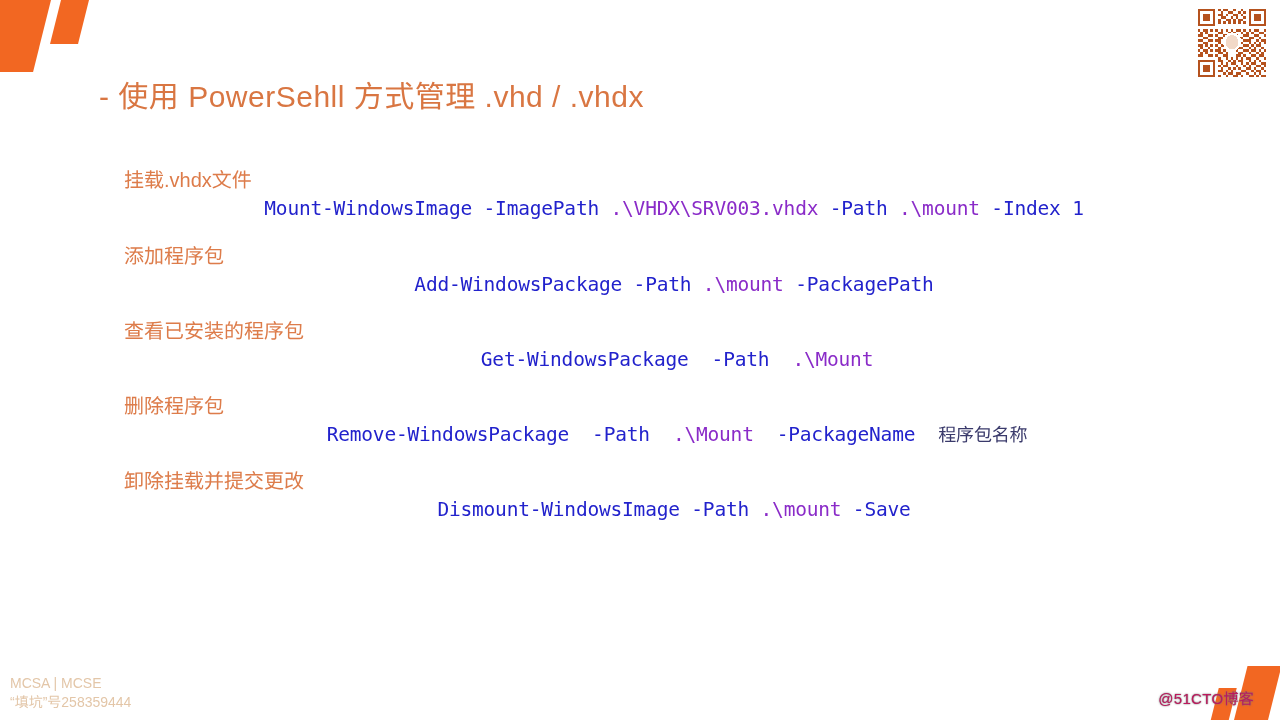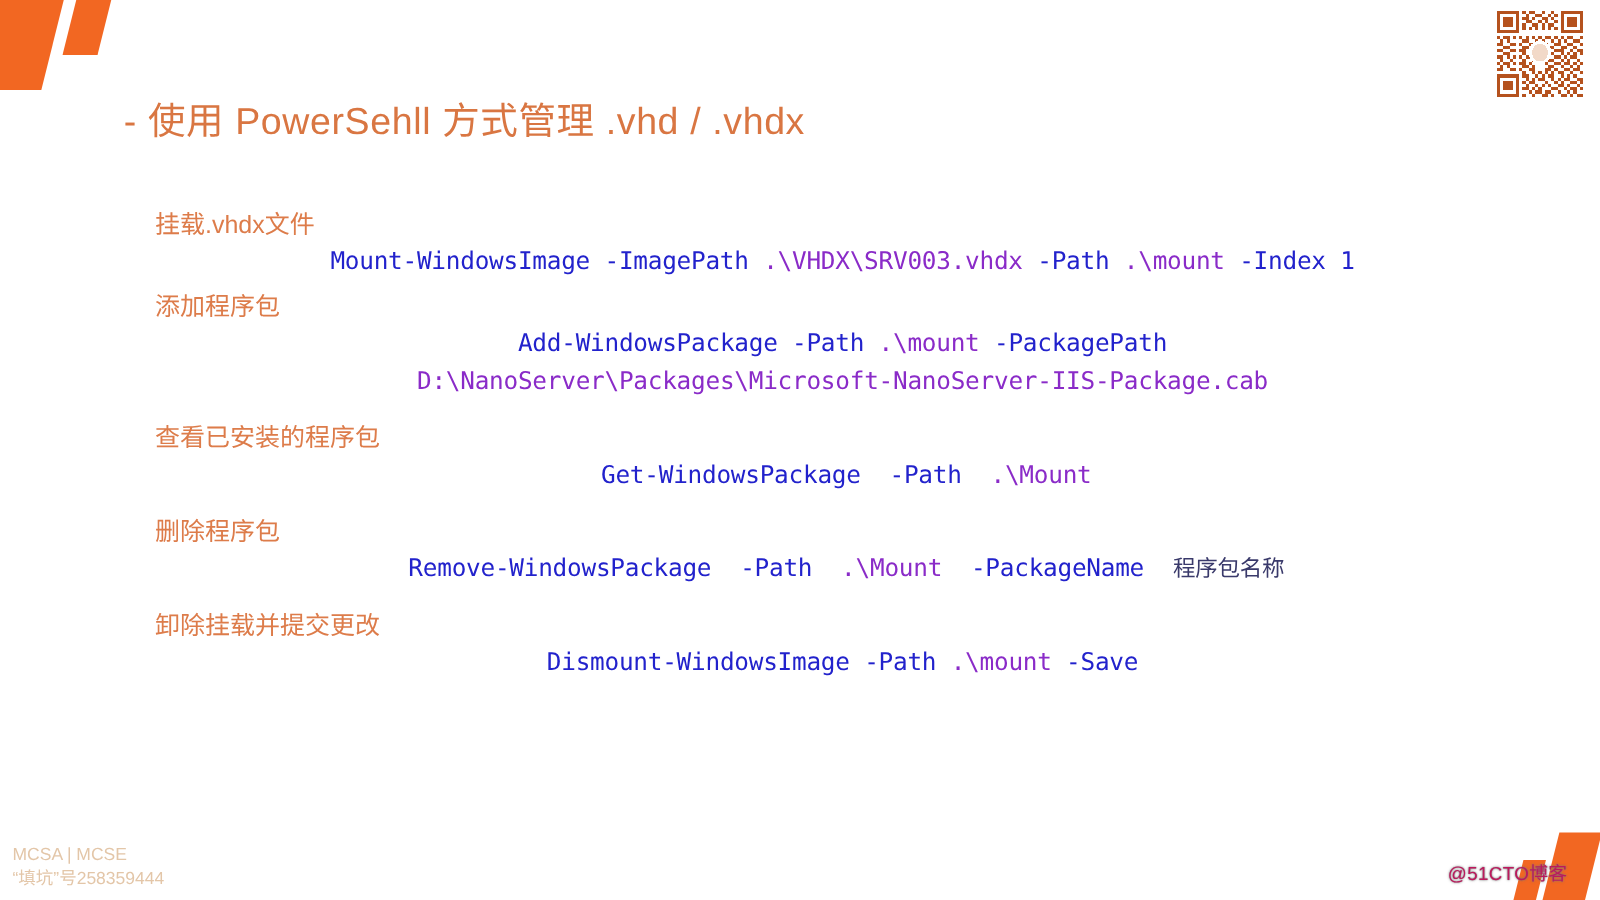--- a/index.html
+++ b/index.html
@@ -84,21 +84,21 @@
   }
 
   
   .content {
     position: absolute;
     left: 124px;
     top: 166px;
     width: 1100px;
   }
   .block { margin-bottom: 17px; }
-  .block.b1 { margin-bottom: 8px; }
+  .block.b1 { margin-bottom: 18px; }
 
   .blk-head {
     font-size: 20px;
     color: #DD7C4A;
     line-height: 28px;
     white-space: nowrap;
   }
   .code {
     font-family: "DejaVu Sans Mono", "Liberation Mono", monospace;
     font-size: 19.5px;
@@ -200,21 +200,20 @@
   <div class="content">
 
     <div class="block b1">
       <div class="blk-head">挂载.vhdx文件</div>
       <div class="code"><span class="cmd">Mount-WindowsImage -ImagePath </span><span class="pathv">.\VHDX\SRV003.vhdx</span><span class="cmd"> -Path </span><span class="pathv">.\mount</span><span class="cmd"> -Index 1</span></div>
     </div>
 
     <div class="block">
       <div class="blk-head">添加程序包</div>
       <div class="code"><span class="cmd">Add-WindowsPackage -Path </span><span class="pathv">.\mount</span><span class="cmd"> -PackagePath</span></div>
-      <div class="code"><span class="pathv">D:\NanoServer\Packages\Microsoft-NanoServer-IIS-Package.cab</span></div>
     </div>
 
     <div class="block">
       <div class="blk-head">查看已安装的程序包</div>
       <div class="code indent"><span class="cmd">Get-WindowsPackage  -Path  </span><span class="pathv">.\Mount</span></div>
     </div>
 
     <div class="block">
       <div class="blk-head">删除程序包</div>
       <div class="code indent"><span class="cmd">Remove-WindowsPackage  -Path  </span><span class="pathv">.\Mount</span><span class="cmd">  -PackageName  </span><span class="cmt-cn">程序包名称</span></div>

